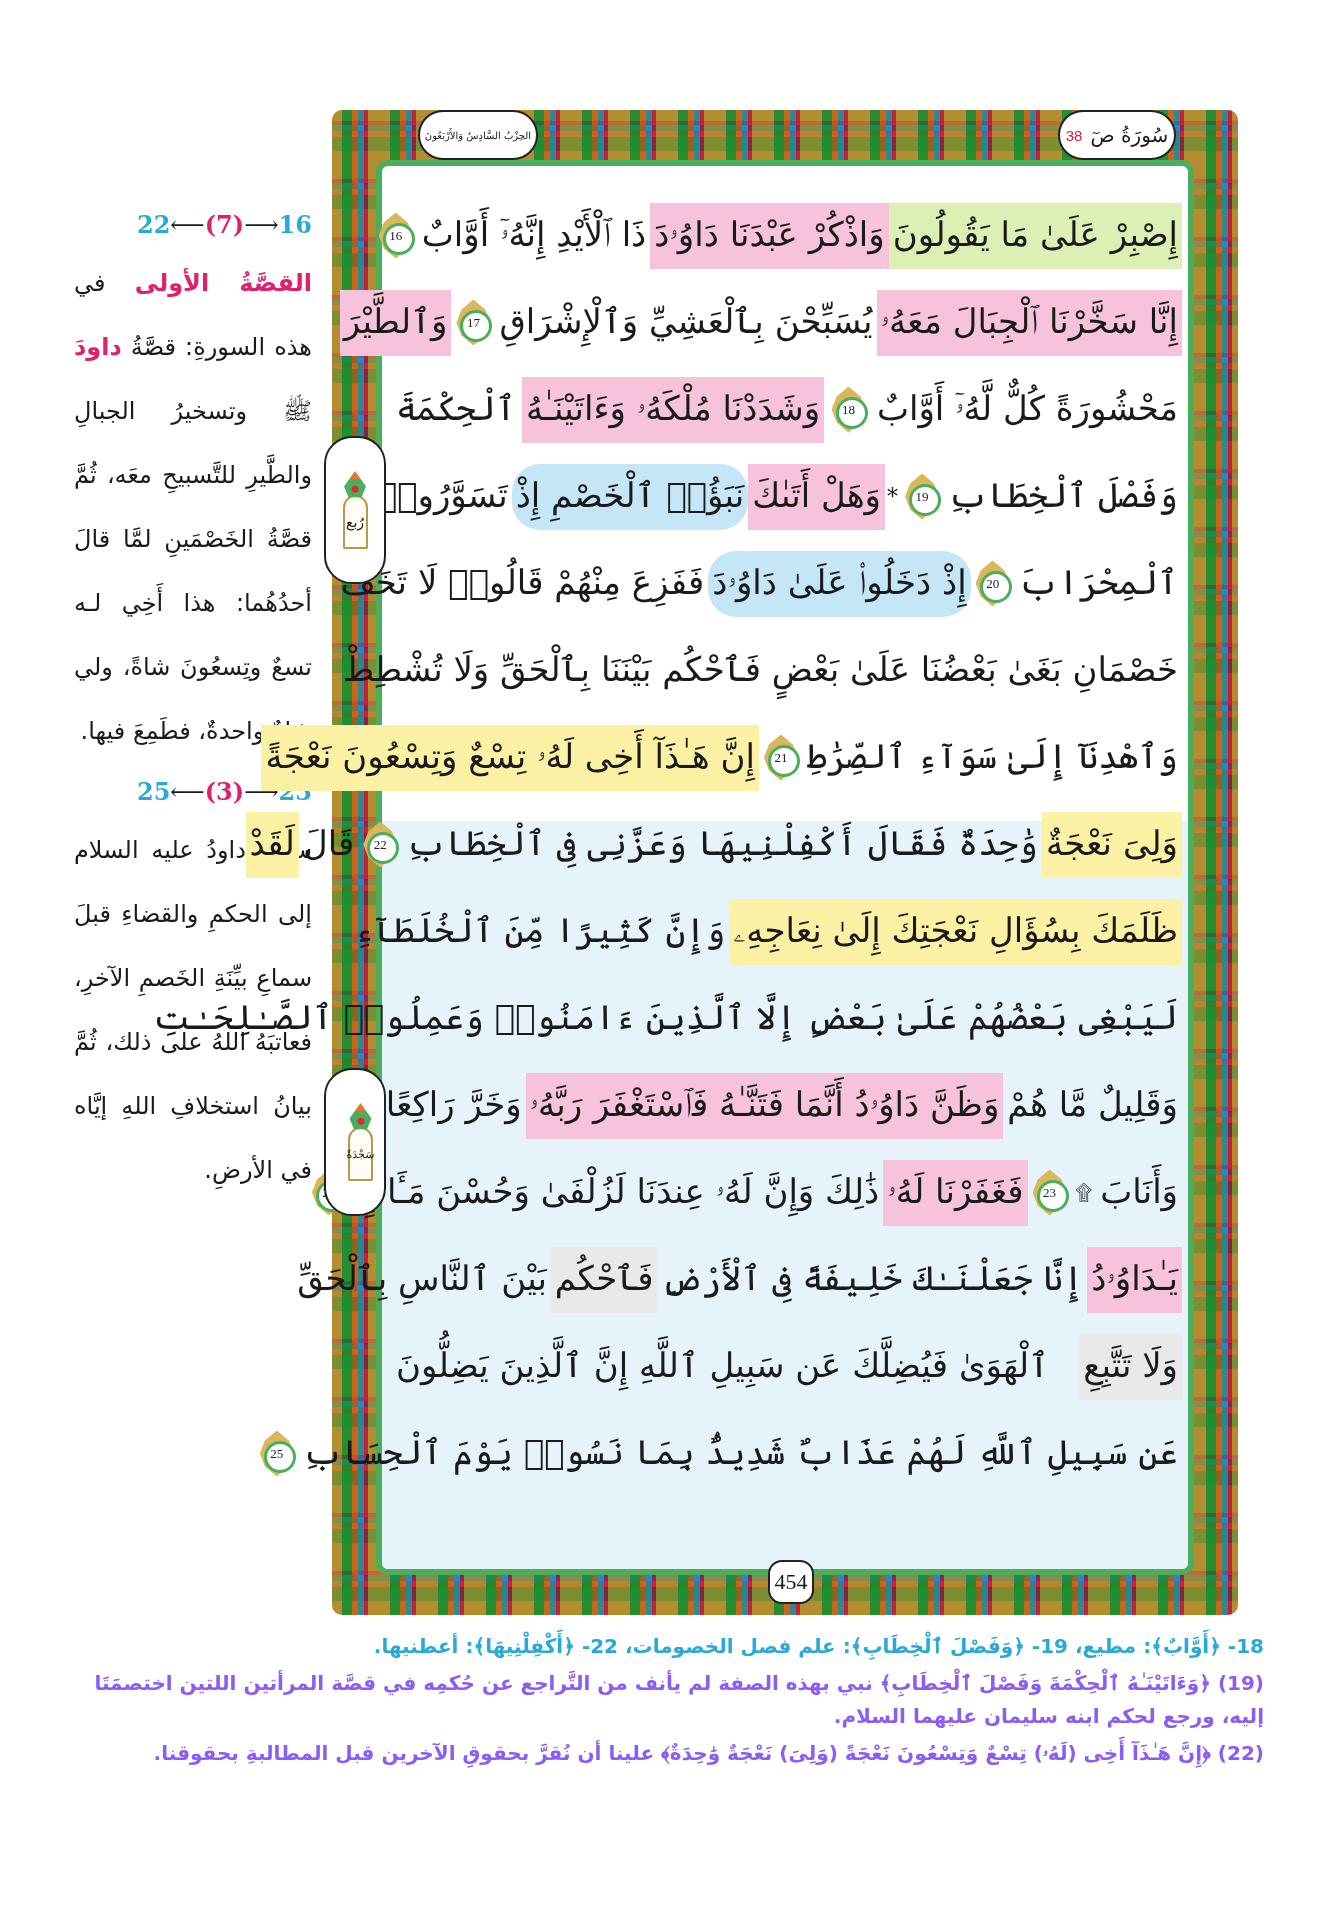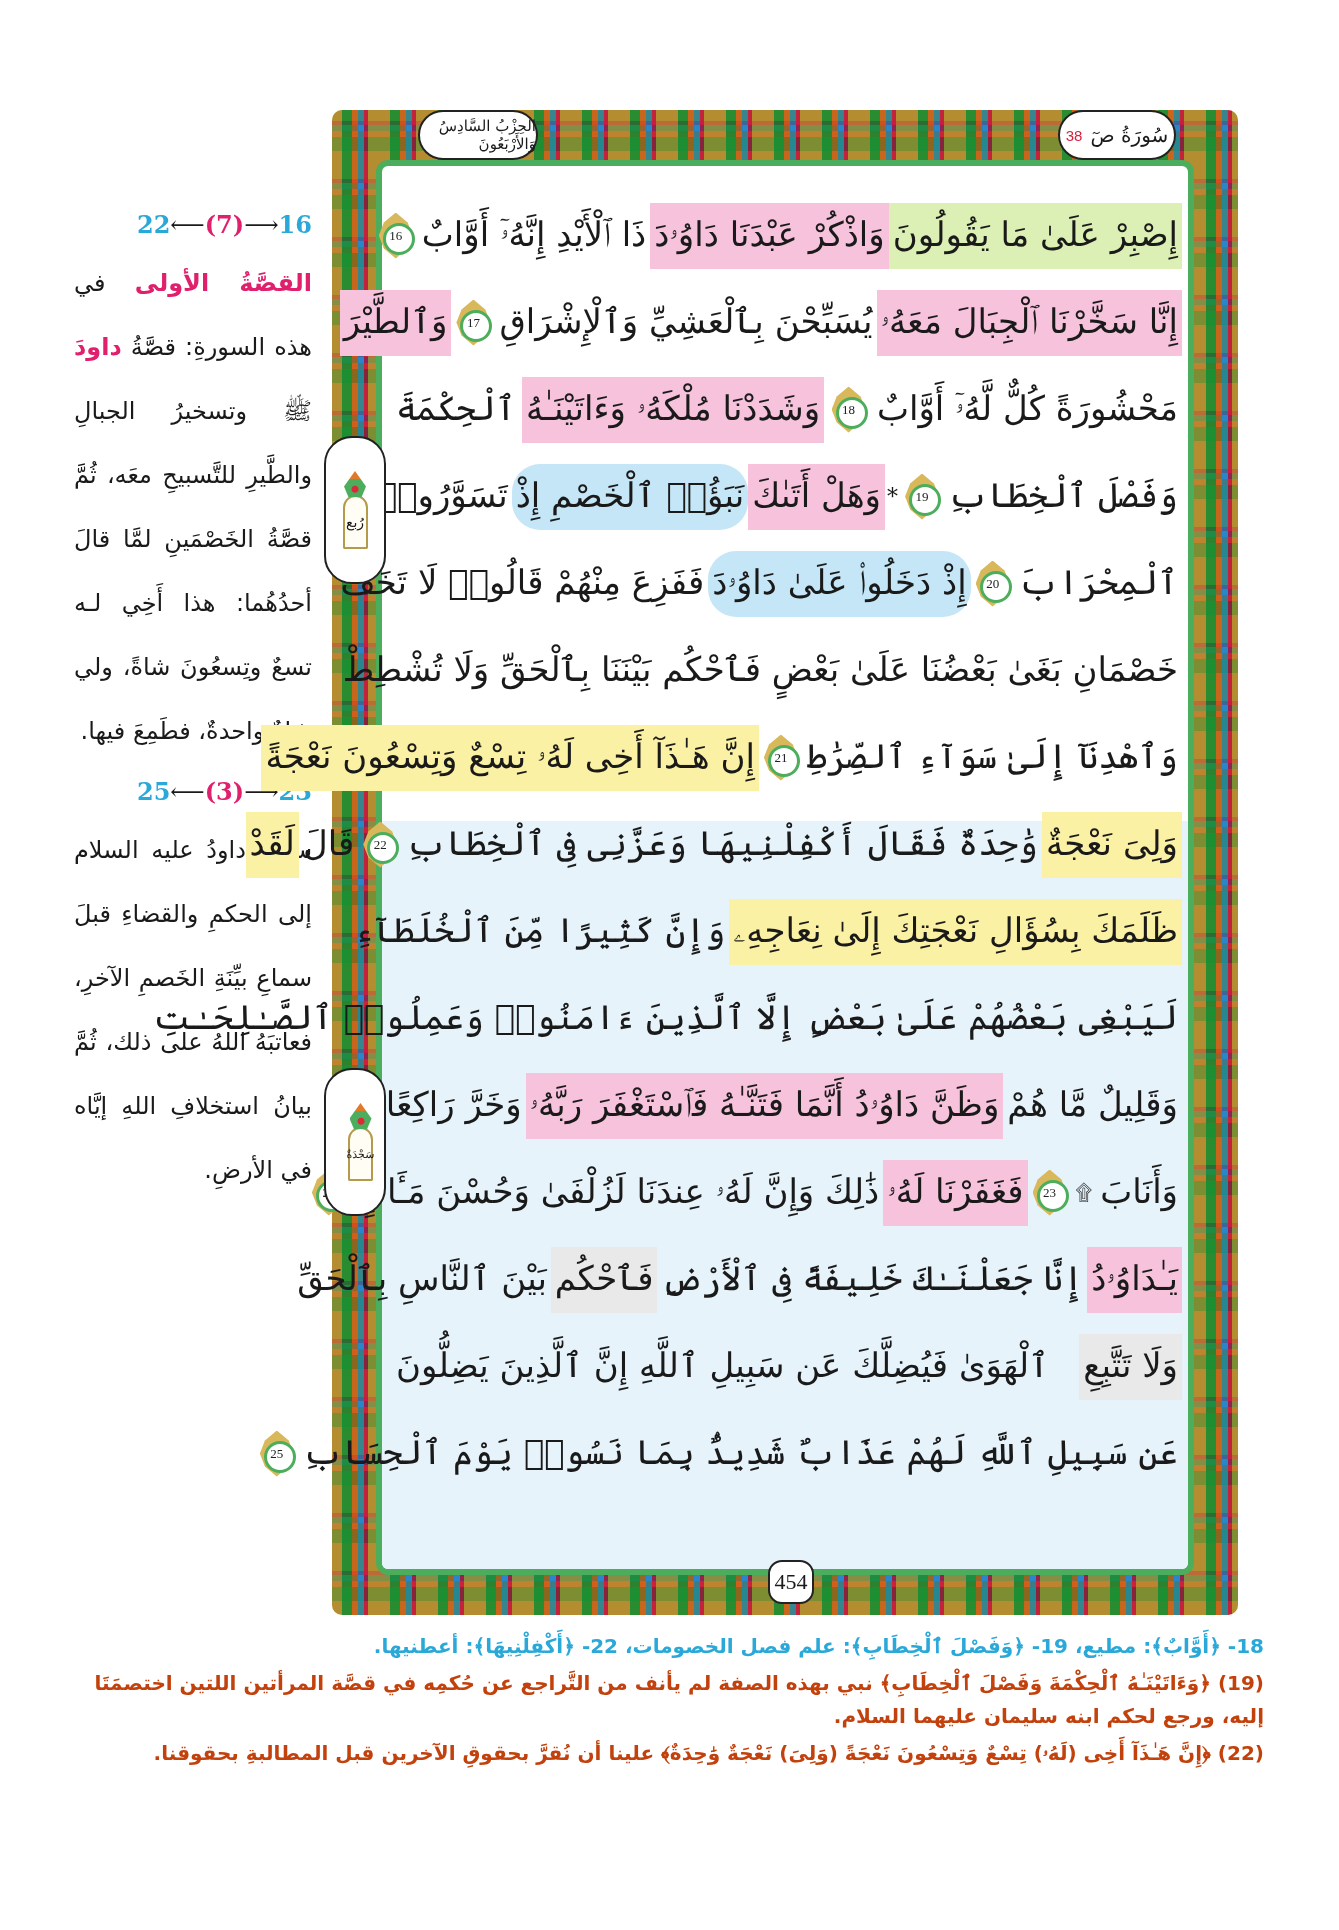--- a/index.html
+++ b/index.html
@@ -27,21 +27,21 @@
   .frame-inner .blue-bg {
     position: absolute; left: 0; right: 0; top: 655px; bottom: 0; background: #e6f3fb;
   }
 
   
   .hdr-tab {
     position: absolute; top: 110px; height: 50px; background: #fff;
     border: 2px solid #222; border-radius: 26px; display: flex; align-items: center; justify-content: center;
     font-family: "DejaVu Serif", serif; direction: rtl; z-index: 3;
   }
-  .hdr-hizb { left: 418px; width: 120px; font-size: 15px; align-items: center; }
+  .hdr-hizb { left: 418px; width: 120px; font-size: 10px; align-items: center; }
   .hdr-surah { left: 1058px; width: 118px; font-size: 20px; gap: 8px; }
   .hdr-surah .num { color: #d8203c; font-size: 15px; font-family: "Liberation Sans", sans-serif; }
   .page-num {
     position: absolute; left: 768px; top: 1560px; width: 46px; height: 44px; background: #fff;
     border: 2px solid #222; border-radius: 14px; display: flex; align-items: center; justify-content: center;
     font-family: "Liberation Serif", serif; font-size: 22px; z-index: 3; text-align: center;
   }
 
   
   .side-marker {
@@ -116,21 +116,21 @@
   }
   .side-para .accent { color: #e0206c; font-weight: bold; }
   .range-2 { margin-top: 14px; }
 
   
   .notes {
     position: absolute; left: 74px; top: 1630px; width: 1190px; direction: rtl; text-align: right;
     font-family: "DejaVu Sans", sans-serif; font-weight: bold; font-size: 20px;
   }
   .note-blue { color: #2aa8d8; }
-  .note-pink { color: #c2410c; }
+  .note-pink { color: #8b5cf6; }
   .note-wrap { line-height: 33px; margin-bottom: 4px; }
 </style>
 </head>
 <body>
 
 <div class="frame-outer"></div>
 <div class="frame-inner">
   <div class="blue-bg"></div>
 </div>
 

